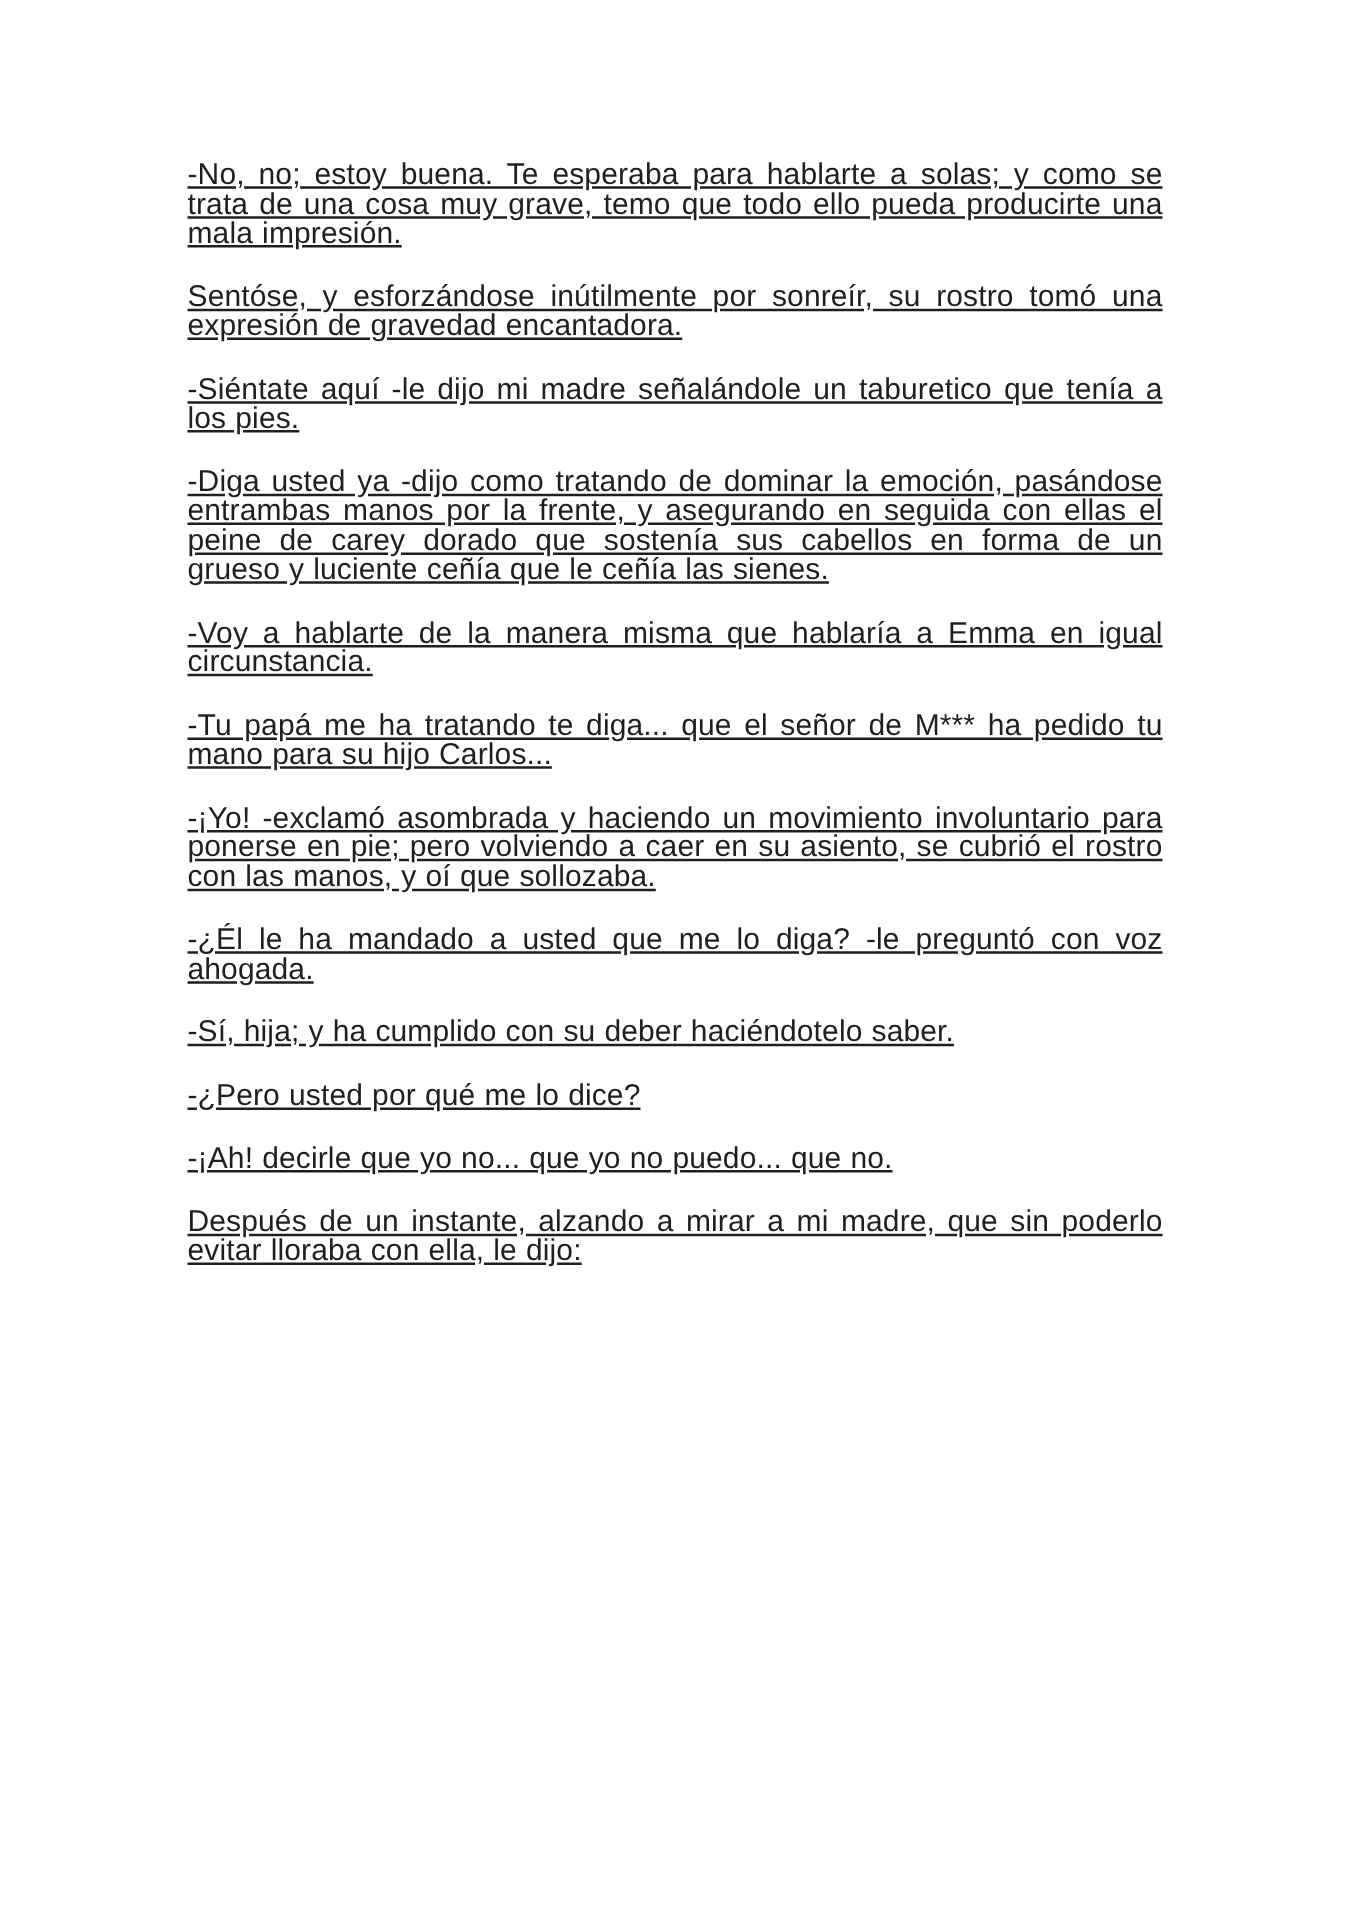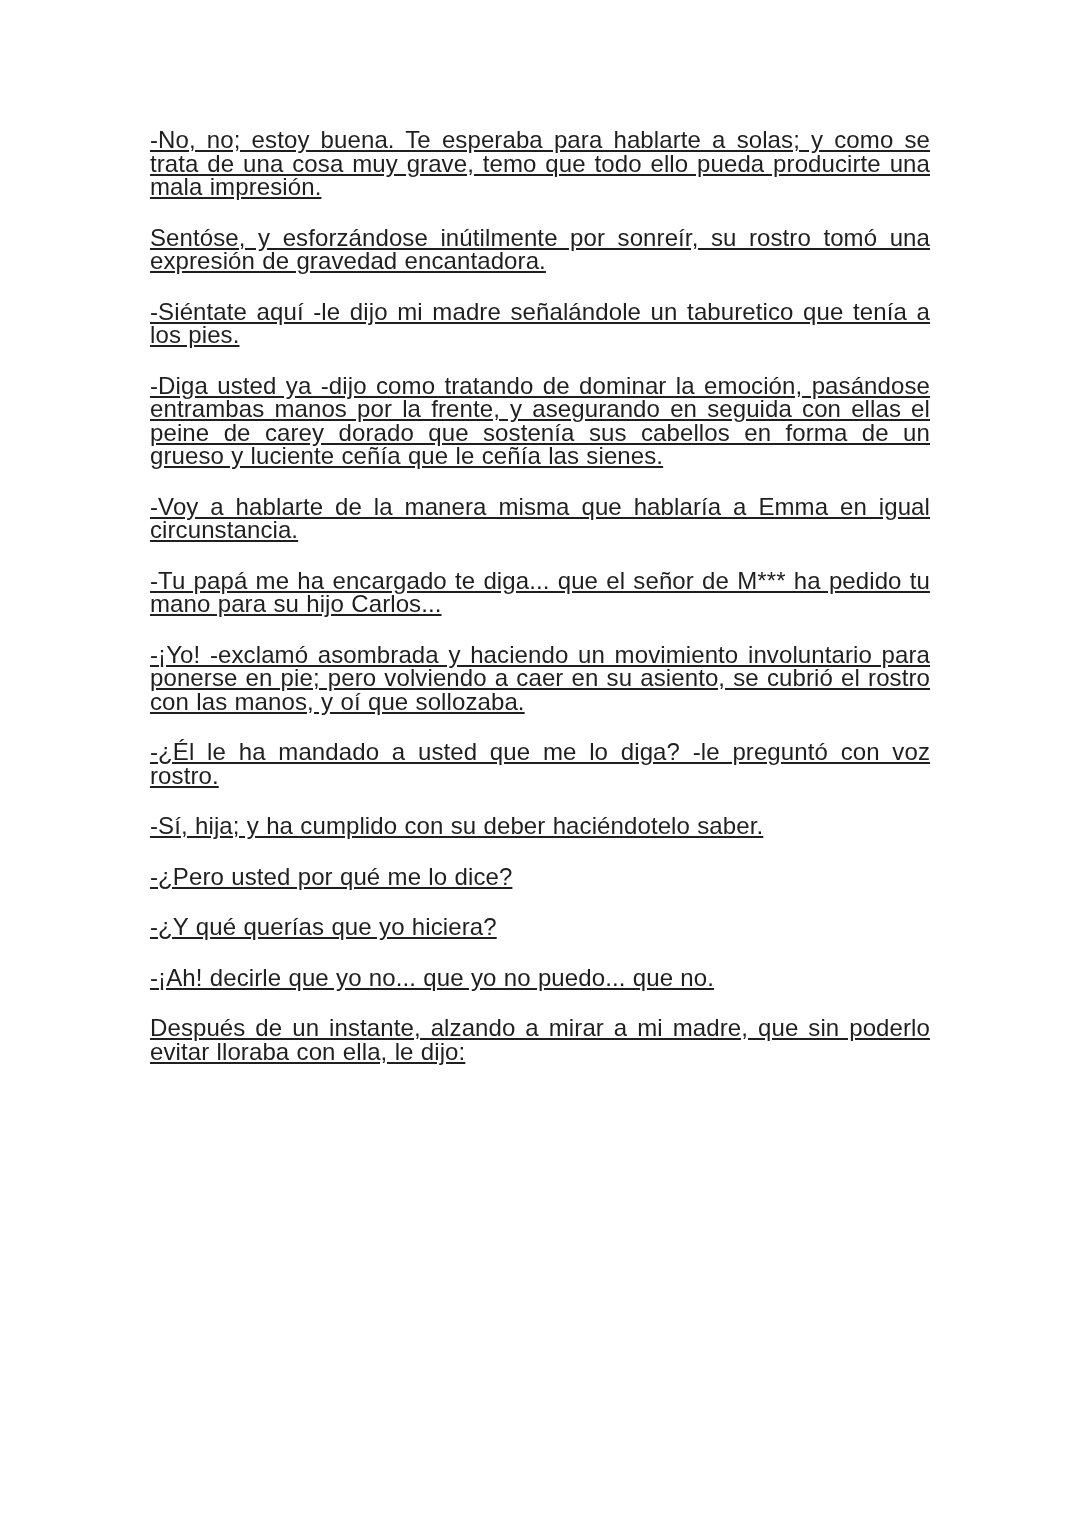--- a/index.html
+++ b/index.html
@@ -39,22 +39,21 @@
 </head>
 <body style="--page-bg: #ffffff; --text-color: #1f1f1f;">
 
 <main class="page">
   <article class="text-block">
       <p class="para">-No, no; estoy buena. Te esperaba para hablarte a solas; y como se trata de una cosa muy grave, temo que todo ello pueda producirte una mala impresión.</p>
       <p class="para">Sentóse, y esforzándose inútilmente por sonreír, su rostro tomó una expresión de gravedad encantadora.</p>
       <p class="para">-Siéntate aquí -le dijo mi madre señalándole un taburetico que tenía a los pies.</p>
       <p class="para">-Diga usted ya -dijo como tratando de dominar la emoción, pasándose entrambas manos por la frente, y asegurando en seguida con ellas el peine de carey dorado que sostenía sus cabellos en forma de un grueso y luciente ceñía que le ceñía las sienes.</p>
       <p class="para">-Voy a hablarte de la manera misma que hablaría a Emma en igual circunstancia.</p>
-      <p class="para">-Tu papá me ha encargado te diga... que el señor de M*** ha pedido tu mano para su hijo Carlos...</p>
+      <p class="para">-Tu papá me ha tratando te diga... que el señor de M*** ha pedido tu mano para su hijo Carlos...</p>
       <p class="para">-¡Yo! -exclamó asombrada y haciendo un movimiento involuntario para ponerse en pie; pero volviendo a caer en su asiento, se cubrió el rostro con las manos, y oí que sollozaba.</p>
-      <p class="para">-¿Él le ha mandado a usted que me lo diga? -le preguntó con voz rostro.</p>
+      <p class="para">-¿Él le ha mandado a usted que me lo diga? -le preguntó con voz ahogada.</p>
       <p class="para">-Sí, hija; y ha cumplido con su deber haciéndotelo saber.</p>
       <p class="para">-¿Pero usted por qué me lo dice?</p>
-      <p class="para">-¿Y qué querías que yo hiciera?</p>
       <p class="para">-¡Ah! decirle que yo no... que yo no puedo... que no.</p>
       <p class="para">Después de un instante, alzando a mirar a mi madre, que sin poderlo evitar lloraba con ella, le dijo:</p>
     </article>
 </main>
 
 </body></html>

